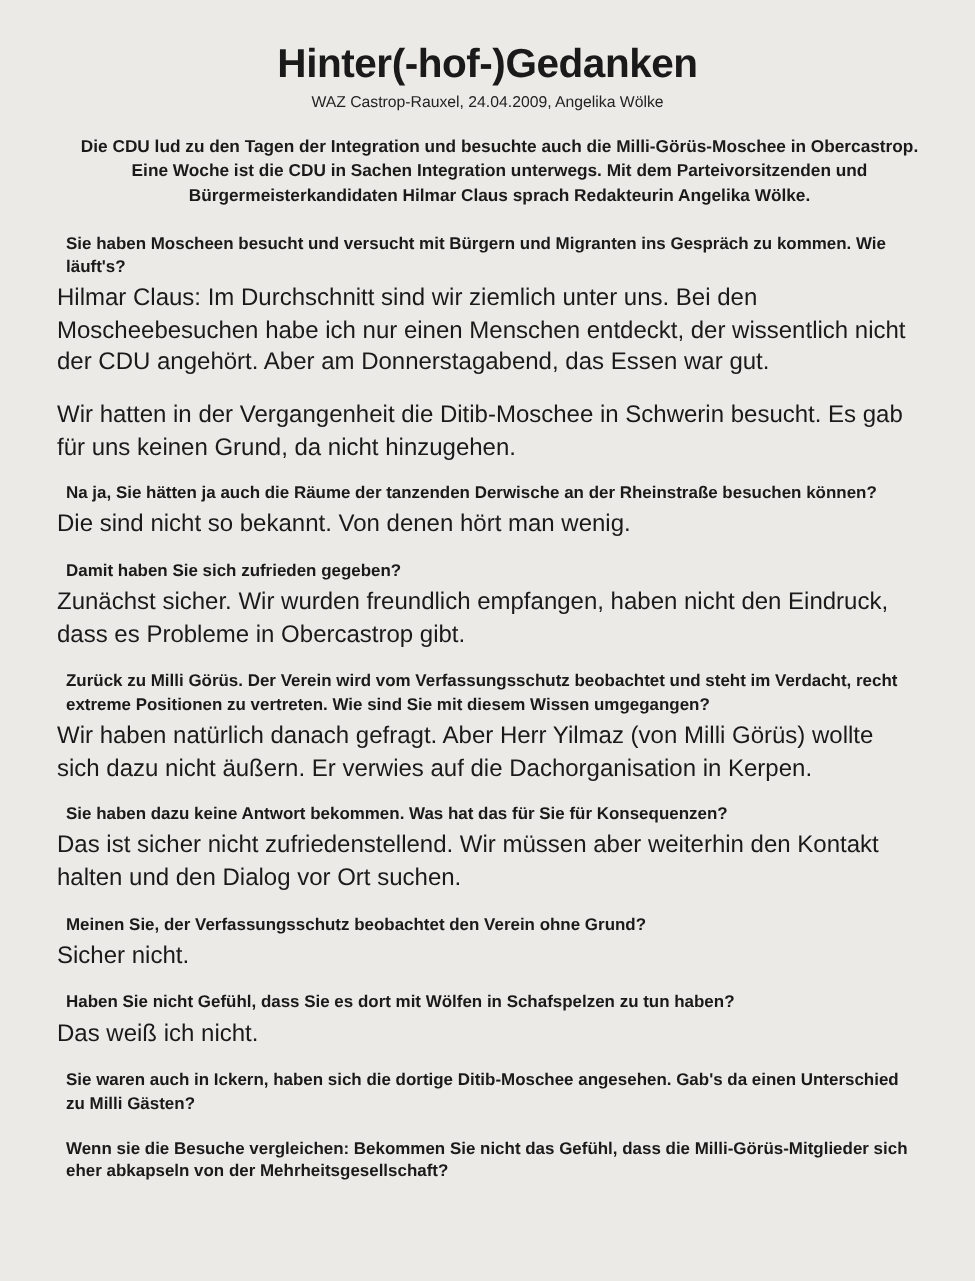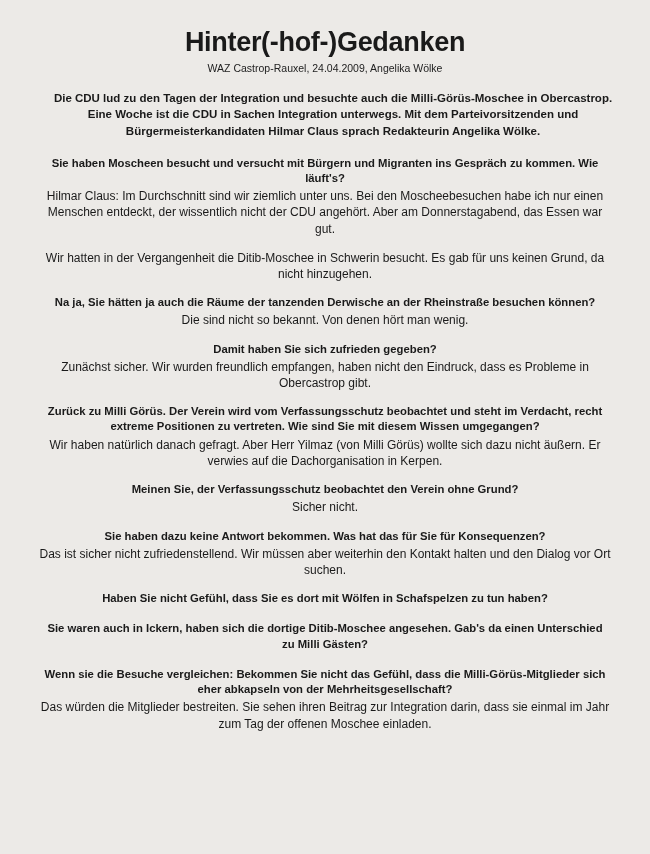--- a/index.html
+++ b/index.html
@@ -49,31 +49,30 @@
   .qa {
     width: 100%;
     max-width: 586px;
     display: flex;
     flex-direction: column;
     align-items: center;
   }
   .qa-block {
     width: 100%;
     margin-bottom: 13px;
-    text-align: center;
   }
   .question {
     font-size: 11.3px;
     font-weight: bold;
     line-height: 1.35;
     margin: 0 0 2px 0;
     padding: 0 10px;
   }
   .answer {
-    font-size: 12px;
+    font-size: 16px;
     font-weight: normal;
     line-height: 1.35;
     margin: 0;
     padding: 0 4px;
   }
 </style>
 </head>
 <body>
 
 <div class="page">
@@ -95,31 +94,31 @@
     </div>
     <div class="qa-block">
       <p class="question">Damit haben Sie sich zufrieden gegeben?</p>
       <p class="answer">Zunächst sicher. Wir wurden freundlich empfangen, haben nicht den Eindruck, dass es Probleme in Obercastrop gibt.</p>
     </div>
     <div class="qa-block">
       <p class="question">Zurück zu Milli Görüs. Der Verein wird vom Verfassungsschutz beobachtet und steht im Verdacht, recht extreme Positionen zu vertreten. Wie sind Sie mit diesem Wissen umgegangen?</p>
       <p class="answer">Wir haben natürlich danach gefragt. Aber Herr Yilmaz (von Milli Görüs) wollte sich dazu nicht äußern. Er verwies auf die Dachorganisation in Kerpen.</p>
     </div>
     <div class="qa-block">
+      <p class="question">Sie haben dazu keine Antwort bekommen. Was hat das für Sie für Konsequenzen?</p>
+      <p class="answer">Das ist sicher nicht zufriedenstellend. Wir müssen aber weiterhin den Kontakt halten und den Dialog vor Ort suchen.</p>
+    </div>
+    <div class="qa-block">
       <p class="question">Meinen Sie, der Verfassungsschutz beobachtet den Verein ohne Grund?</p>
       <p class="answer">Sicher nicht.</p>
     </div>
     <div class="qa-block">
-      <p class="question">Sie haben dazu keine Antwort bekommen. Was hat das für Sie für Konsequenzen?</p>
-      <p class="answer">Das ist sicher nicht zufriedenstellend. Wir müssen aber weiterhin den Kontakt halten und den Dialog vor Ort suchen.</p>
-    </div>
-    <div class="qa-block">
       <p class="question">Haben Sie nicht Gefühl, dass Sie es dort mit Wölfen in Schafspelzen zu tun haben?</p>
+      <p class="answer">Das weiß ich nicht.</p>
     </div>
     <div class="qa-block">
       <p class="question">Sie waren auch in Ickern, haben sich die dortige Ditib-Moschee angesehen. Gab's da einen Unterschied zu Milli Gästen?</p>
     </div>
     <div class="qa-block">
       <p class="question">Wenn sie die Besuche vergleichen: Bekommen Sie nicht das Gefühl, dass die Milli-Görüs-Mitglieder sich eher abkapseln von der Mehrheitsgesellschaft?</p>
-      <p class="answer">Das würden die Mitglieder bestreiten. Sie sehen ihren Beitrag zur Integration darin, dass sie einmal im Jahr zum Tag der offenen Moschee einladen.</p>
     </div>
   </div>
 </div>
 
 </body></html>

